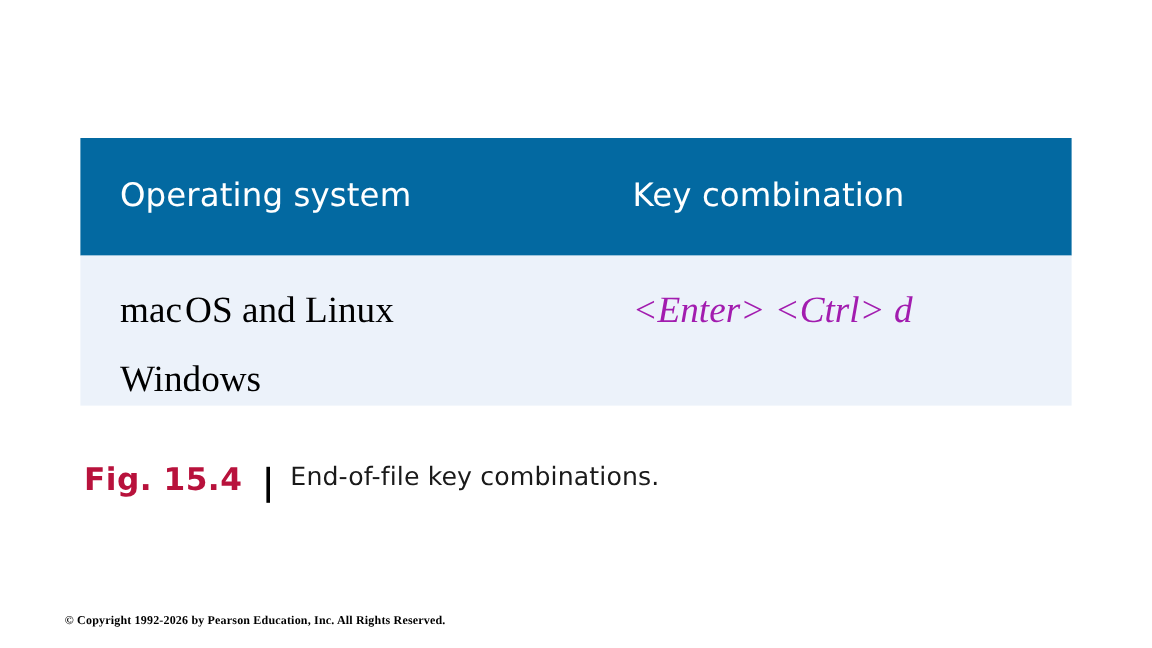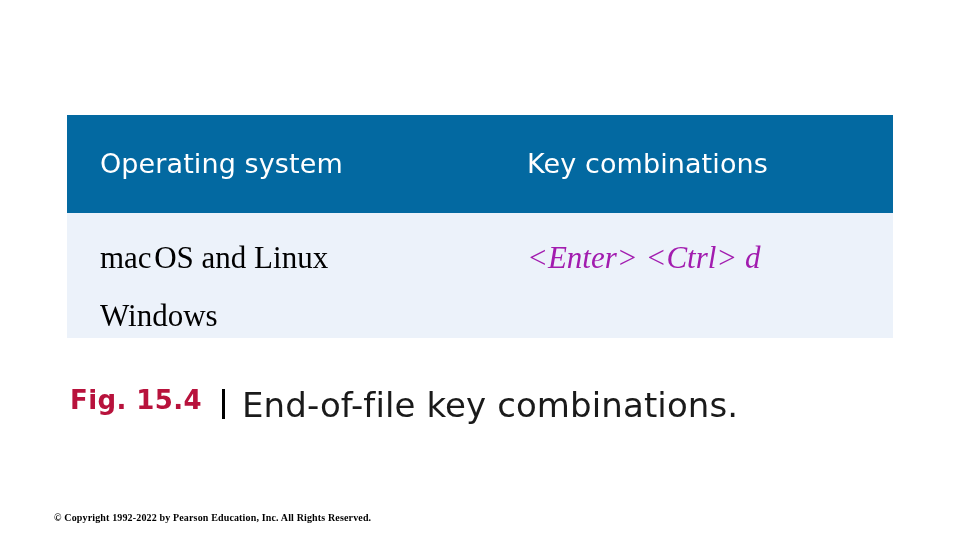--- a/index.html
+++ b/index.html
@@ -113,21 +113,21 @@
     width: 3px;
     height: 30px;
     background: #000000;
     margin: 0 17px 0 20px;
     position: relative;
     top: 4px;
   }
 
   .caption-text {
     font-family: "DejaVu Sans", sans-serif;
-    font-size: 34px;
+    font-size: 21px;
     font-weight: 400;
     color: #1a1a1a;
     letter-spacing: 0.1px;
   }
 
   
   .footer {
     position: absolute;
     left: 54px;
     top: 512px;
@@ -144,21 +144,21 @@
 
 <div class="slide">
 
   <div class="table-wrap">
 
     <div class="table-header">
       <div class="col-os">
         <span class="hdr-text">Operating system</span>
       </div>
       <div class="col-key">
-        <span class="hdr-text">Key combinations</span>
+        <span class="hdr-text">Key combination</span>
       </div>
     </div>
 
     <div class="table-body">
 
       <div class="row">
         <div class="col-os">
           <span class="cell-os">mac OS and Linux</span>
         </div>
         <div class="col-key">
@@ -174,15 +174,15 @@
 
     </div>
   </div>
 
   <div class="caption">
     <span class="caption-fig">Fig. 15.4</span>
     <span class="caption-sep"></span>
     <span class="caption-text">End-of-file key combinations.</span>
   </div>
 
-  <div class="footer">© Copyright 1992-2022 by Pearson Education, Inc. All Rights Reserved.</div>
+  <div class="footer">© Copyright 1992-2026 by Pearson Education, Inc. All Rights Reserved.</div>
 
 </div>
 
 </body></html>

